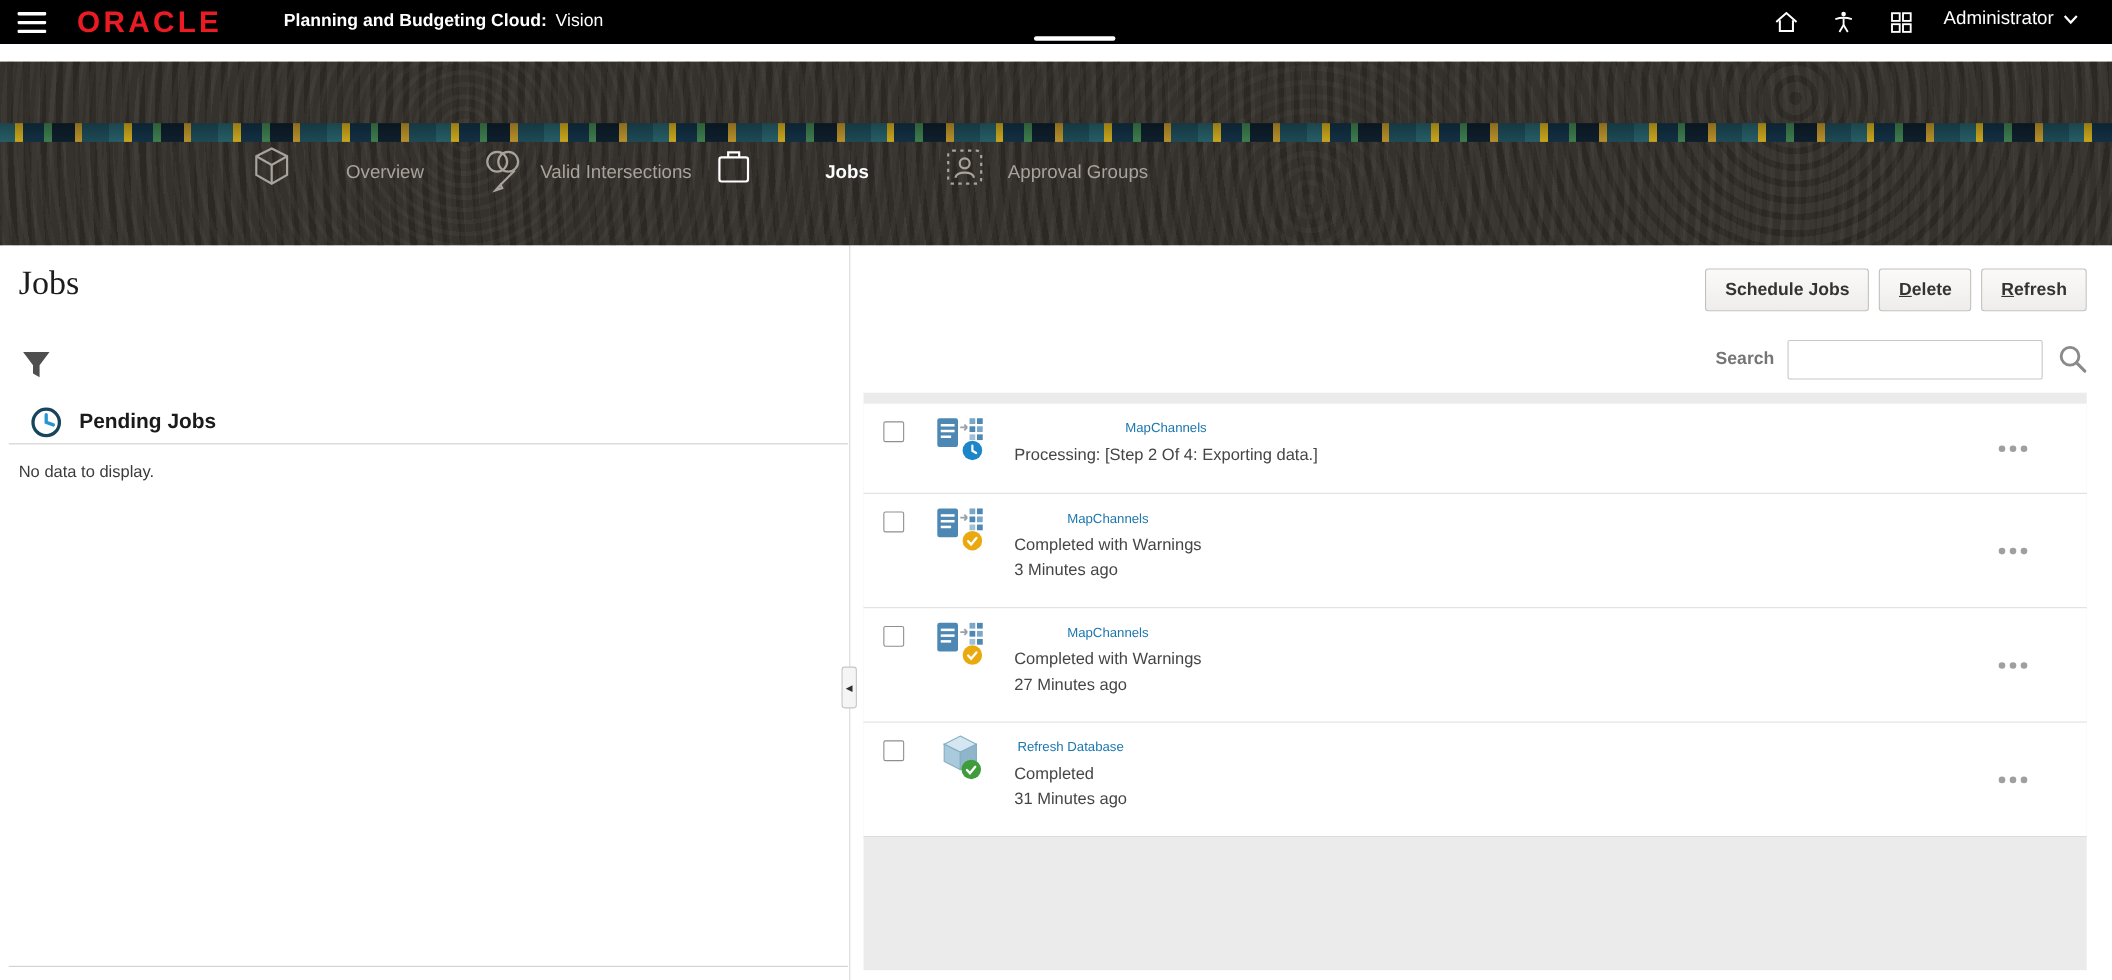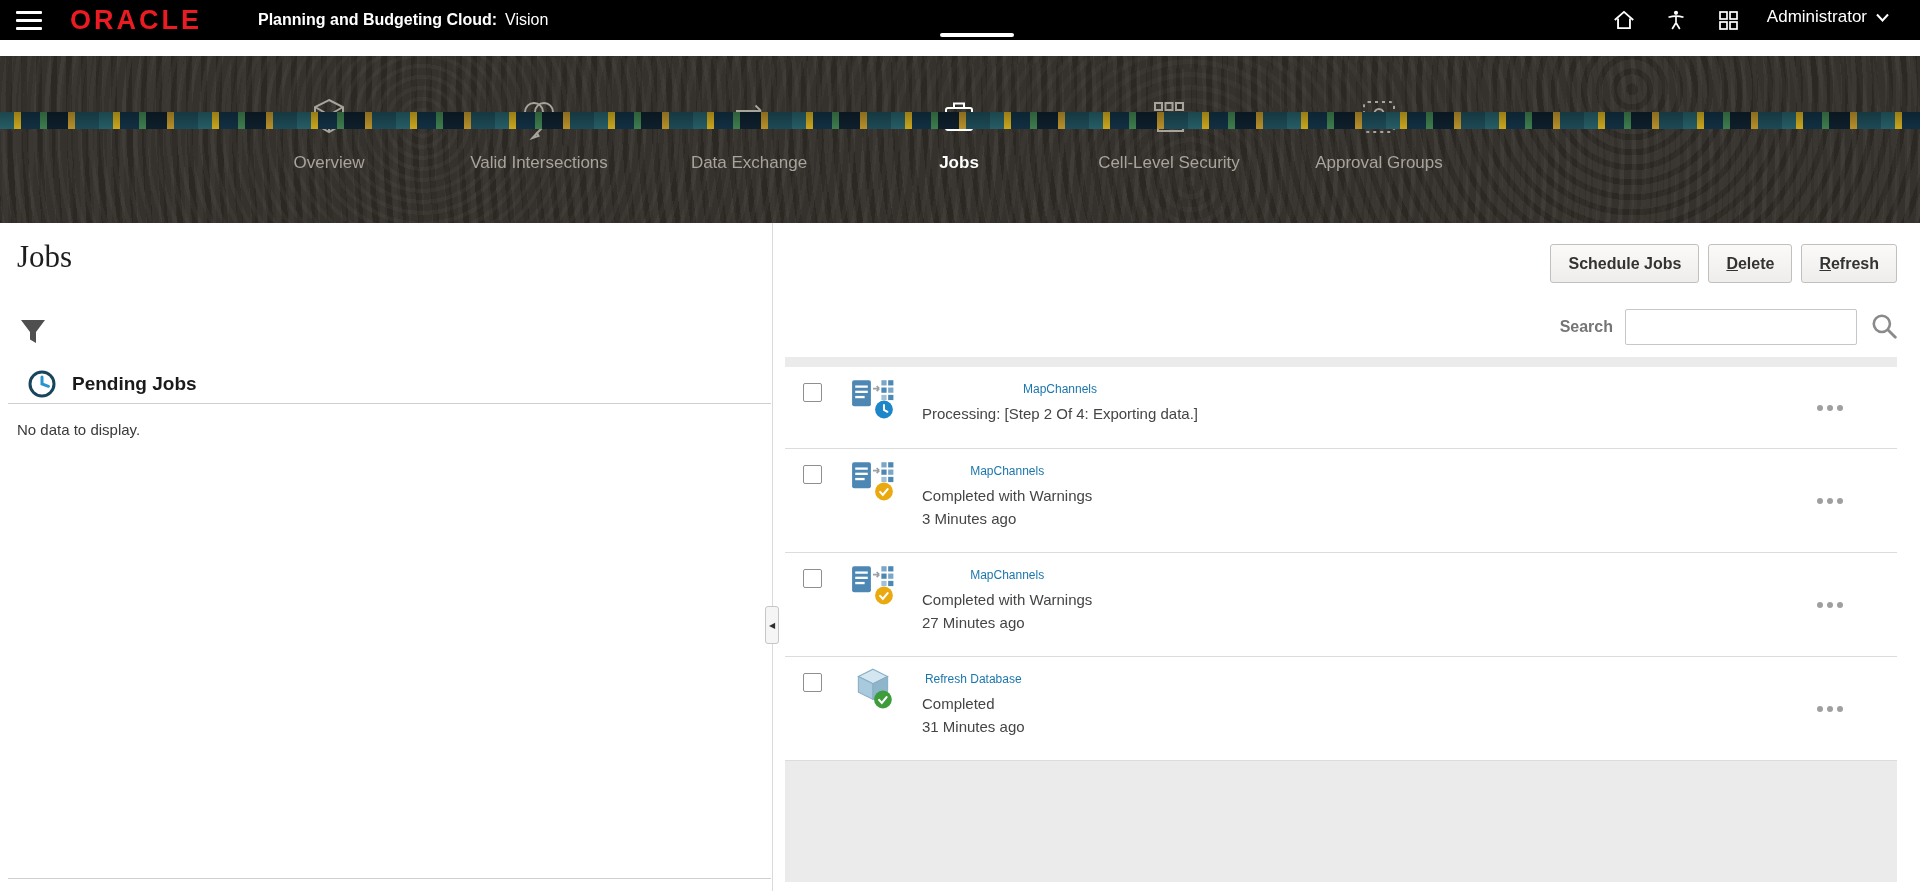--- a/index.html
+++ b/index.html
@@ -24,21 +24,21 @@
       repeating-linear-gradient(90deg, #265d66 0 14px, #caa61d 14px 21px, #123043 21px 40px, #3e7d4e 40px 47px, #0e1f2c 47px 68px, #b8902a 68px 75px, #1d4a56 75px 99px),
       linear-gradient(rgba(0,0,0,.25), rgba(0,0,0,0));
     background-blend-mode:multiply; z-index:4; }
   .navband { position:absolute; top:56px; left:0; right:0; height:167px; background-color:#35312c;
     background-image:
       repeating-radial-gradient(circle at 22% 40%, rgba(255,255,255,0.030) 0 4px, transparent 4px 11px),
       repeating-radial-gradient(circle at 62% 75%, rgba(255,255,255,0.025) 0 5px, transparent 5px 13px),
       repeating-radial-gradient(circle at 85% 20%, rgba(0,0,0,0.18) 0 6px, transparent 6px 15px);
     z-index:3; }
   .nav-items { position:absolute; left:224px; top:0; height:100%; display:flex; }
-  .nav-item { width:210px; display:flex; flex-direction:column; align-items:center; padding-top:38px; cursor:pointer; }
+  .nav-item { width:210px; display:flex; align-items:center; padding-top:24px; cursor:pointer; }
   .nav-icon { width:46px; height:46px; }
   .nav-label { margin-top:12px; width:160px; text-align:center; font-size:17px; line-height:1.3; color:#a8a39b; }
   .nav-item.active .nav-label { color:#fff; font-weight:bold; }
 
   
   .content { position:absolute; top:223px; left:0; right:0; bottom:0; background:#fff; }
   .page-title { position:absolute; left:17px; top:16px; font-family:"Liberation Serif", serif; font-size:31px; color:#1d1d1d; }
 
   .toolbar-buttons { position:absolute; top:21px; right:23px; display:flex; gap:9px; }
   .btn { height:39px; padding:0 17px; background:linear-gradient(#fbfaf9,#efedeb); border:1px solid #c2c0bc; border-radius:3px; font-size:16px; font-weight:bold; color:#333; font-family:"Liberation Sans", sans-serif; cursor:pointer; }
@@ -145,49 +145,29 @@
       <div class="nav-item">
         <svg class="nav-icon" viewBox="0 0 46 46" fill="none" stroke="#a8a39b" stroke-width="2">
           <circle cx="18" cy="18" r="9"></circle>
             <circle cx="28" cy="18" r="9"></circle>
           <path d="M34 26 L21 39"></path>
             <path d="M21 39 L16.5 44 L22.5 42 Z"></path>
         </svg>
         <div class="nav-label">Valid Intersections</div>
       </div>
 
-      <div class="nav-item">
-        <svg class="nav-icon" viewBox="0 0 46 46" fill="none" stroke="#a8a39b" stroke-width="2">
-          <path d="M10 17 H35"></path>
-            <path d="M35 17 L29.5 11.5 M35 17 L29.5 22.5"></path>
-          <path d="M36 29 H11"></path>
-            <path d="M11 29 L16.5 23.5 M11 29 L16.5 34.5"></path>
-        </svg>
-        <div class="nav-label">Data Exchange</div>
-      </div>
 
       <div class="nav-item active">
         <svg class="nav-icon" viewBox="0 0 46 46" fill="none" stroke="#ffffff" stroke-width="2">
           <rect x="10" y="14" width="26" height="22" rx="2"></rect>
             <path d="M18 14 V9.5 H28 V14"></path>
         </svg>
         <div class="nav-label">Jobs</div>
       </div>
 
-      <div class="nav-item">
-        <svg class="nav-icon" viewBox="0 0 46 46" fill="none" stroke="#a8a39b" stroke-width="2">
-          <rect x="9" y="9" width="7" height="7"></rect>
-            <rect x="19.5" y="9" width="7" height="7"></rect>
-            <rect x="30" y="9" width="7" height="7"></rect>
-          <rect x="9" y="19.5" width="7" height="7"></rect>
-            <rect x="19.5" y="19.5" width="7" height="7"></rect>
-          <path d="M30 22 H37 V37 H12 V30"></path>
-        </svg>
-        <div class="nav-label">Cell-Level Security</div>
-      </div>
 
       <div class="nav-item">
         <svg class="nav-icon" viewBox="0 0 46 46" fill="none" stroke="#a8a39b" stroke-width="2">
           <rect x="8" y="8" width="30" height="30" rx="4" stroke-dasharray="3 4"></rect>
           <circle cx="23" cy="19.5" r="4.5"></circle>
             <path d="M14.5 32.5 C16 26.5 30 26.5 31.5 32.5"></path>
         </svg>
         <div class="nav-label">Approval Groups</div>
       </div>
 

